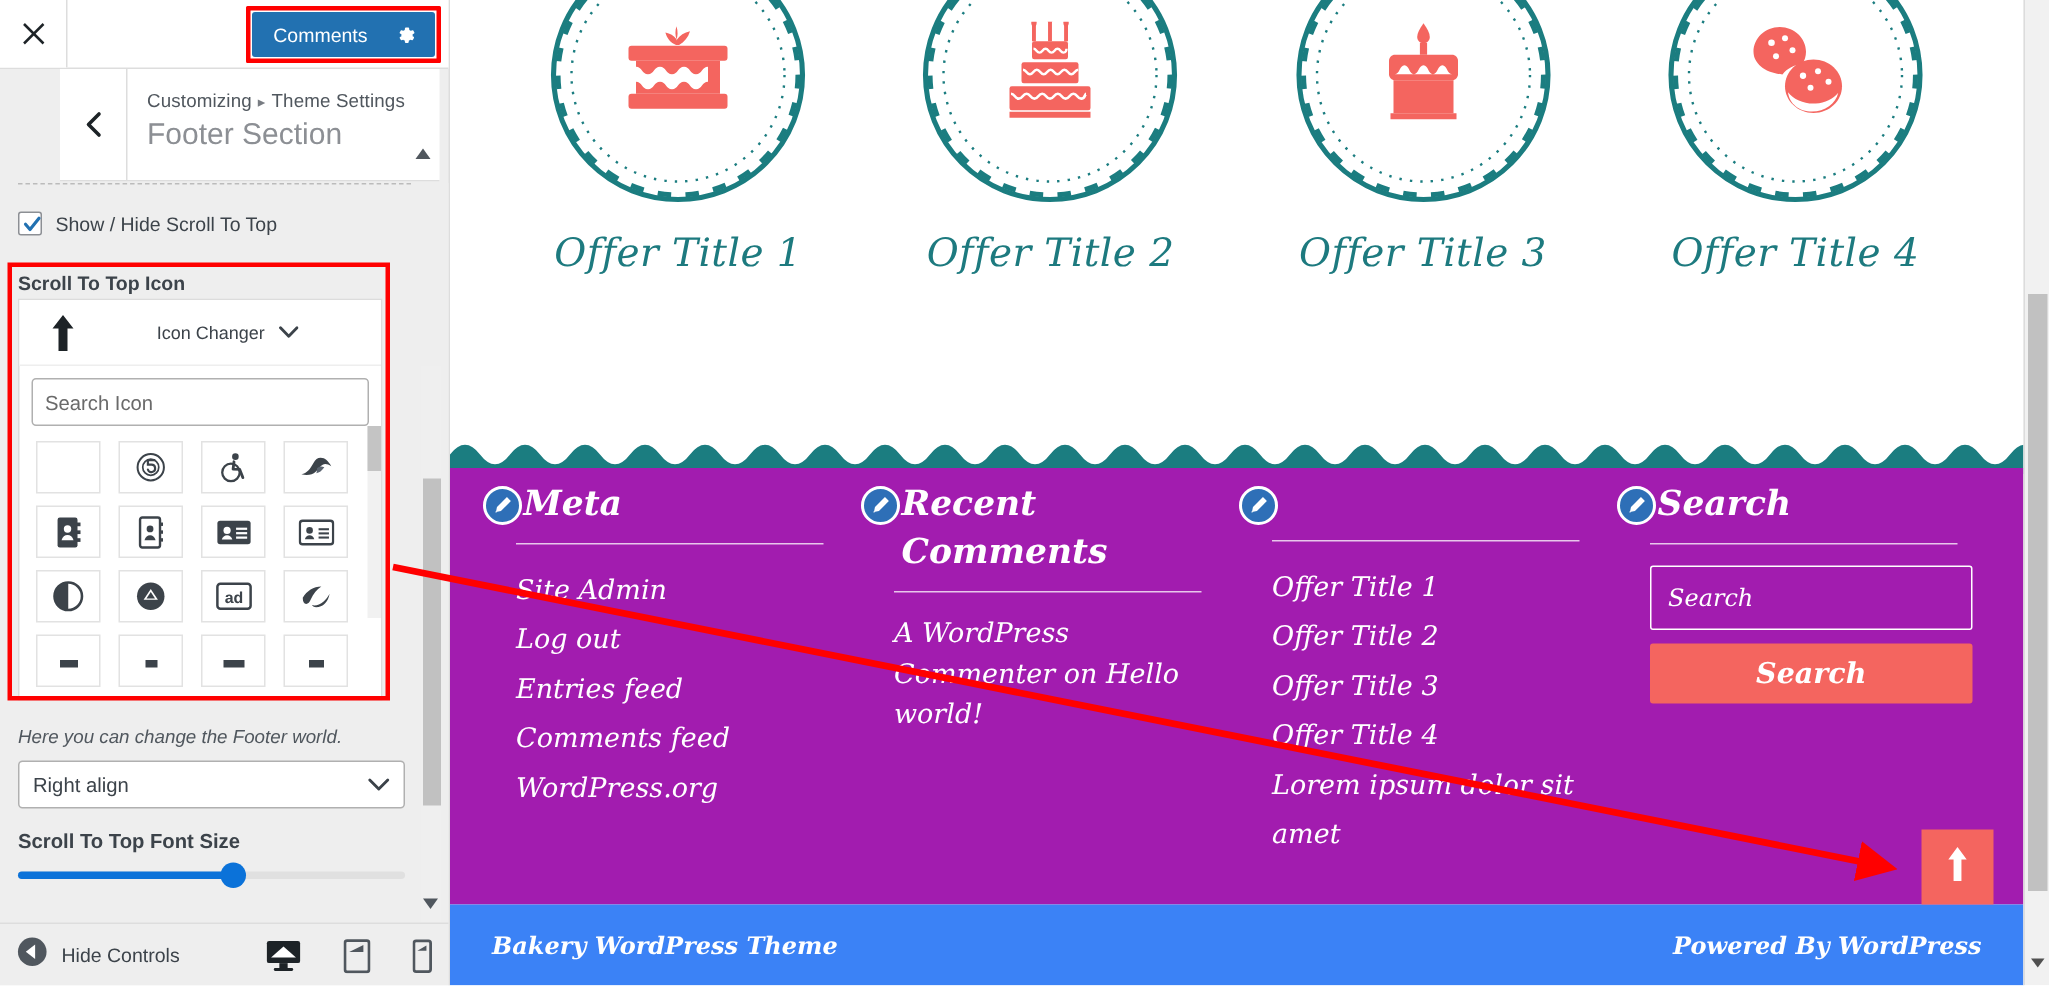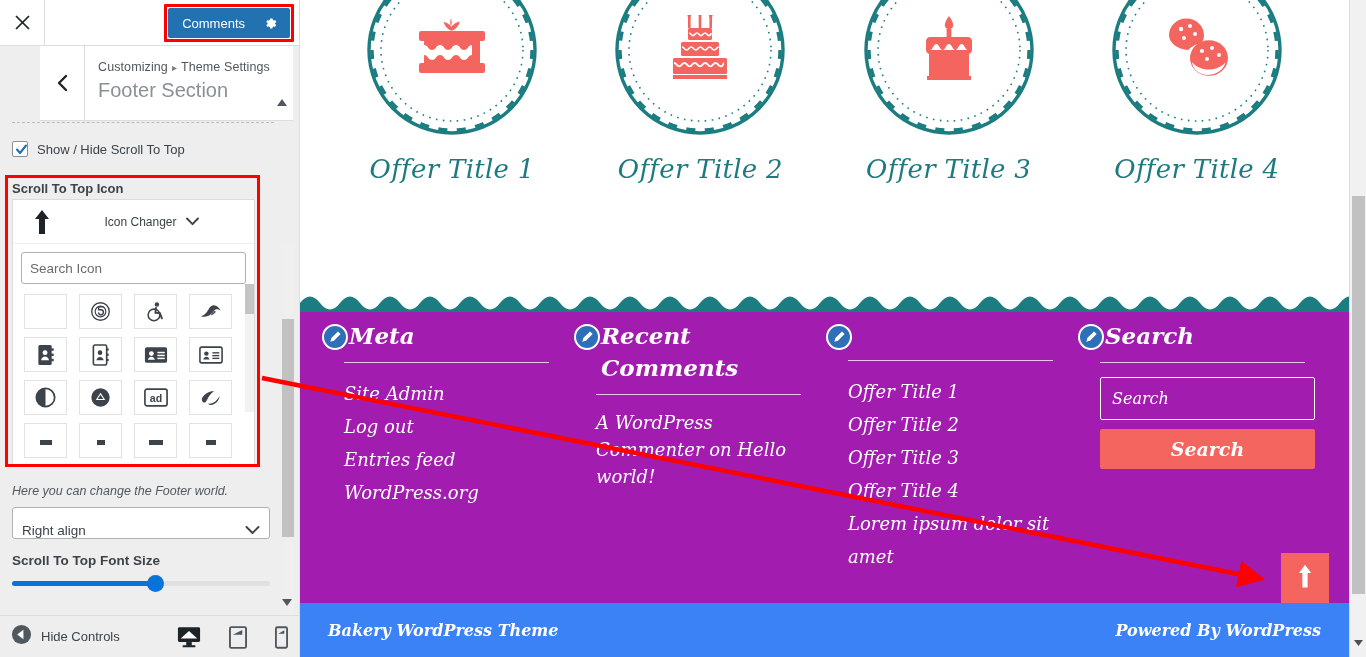--- a/index.html
+++ b/index.html
@@ -186,21 +186,21 @@
   #stt-group { position: absolute; left: 12px; top: 356px; width: 262px; }
   .ctl-label { font-size: 13.5px; color: #3c434a; font-weight: 600; }
   .ctl-desc  { font-size: 12.5px; color: #50575e; font-style: italic; margin-top: 6px; }
   #align-select {
     margin-top: 9px;
     width: 258px; height: 32px;
     border: 1px solid #b0b0b0; border-radius: 3px;
     background: #fff; font-size: 13.5px; color: #3c434a;
     padding: 0 9px;
     font-family: "Liberation Sans", sans-serif;
-    display: flex; align-items: flex-end; justify-content: space-between;
+    display: flex; align-items: center; justify-content: space-between;
     cursor: pointer;
   }
   #fontsize-label { margin-top: 14px; }
   #fontsize-slider {
     margin-top: 13px; position: relative;
     width: 258px; height: 5px; border-radius: 3px;
     background: #e0e0e0;
   }
   #fontsize-slider .fill {
     position: absolute; left: 0; top: 0; height: 5px; width: 143px;
@@ -762,20 +762,21 @@
                 <path d="M2.6 13.4l1.2-.3-.9-.9z" fill="#fff"></path>
               </svg>
             </span>
             <span class="wtitle">Meta</span>
           </div>
           <div class="wrule"></div>
           <ul class="wlist">
             <li>Site Admin</li>
             <li>Log out</li>
             <li>Entries feed</li>
+            <li>Comments feed</li>
             <li>WordPress.org</li>
           </ul>
         </div>
 
         <div class="widget">
           <div class="wtitle-row">
             <span class="edit-pencil">
               <svg width="14" height="14" viewBox="0 0 16 16">
                 <path d="M11.4 1.6l3 3-7.6 7.6-3.8.8.8-3.8z" fill="#fff"></path>
                 <path d="M2.6 13.4l1.2-.3-.9-.9z" fill="#fff"></path>

